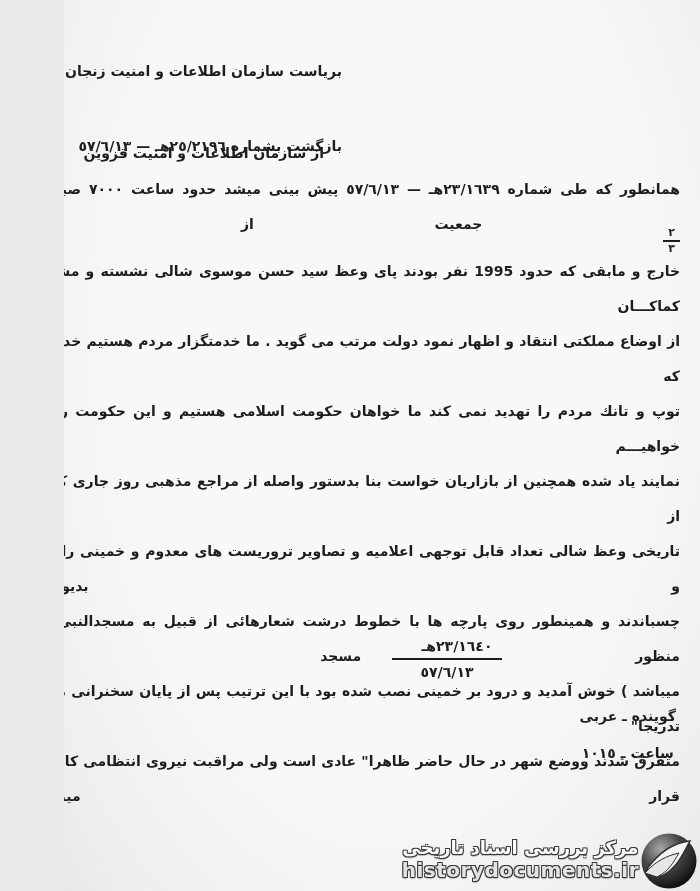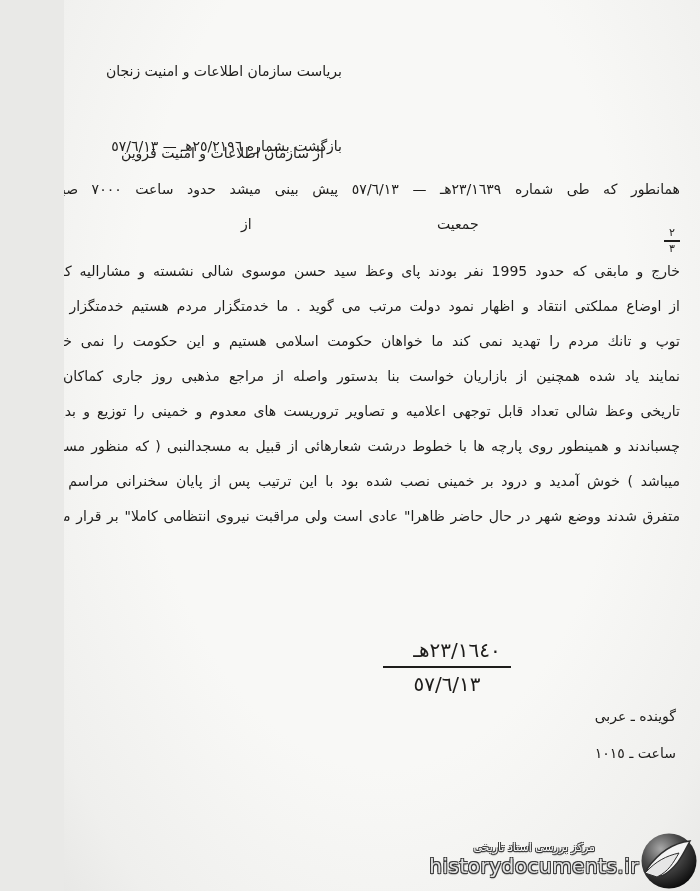--- a/index.html
+++ b/index.html
@@ -5,21 +5,21 @@
   html,body{margin:0;padding:0;}
   body{
     width:700px;height:891px;
     background:#e9e9e7;
     font-family:"DejaVu Sans",sans-serif;
   }
   .page{
     position:relative;width:636px;height:891px;overflow:hidden;
     direction:rtl;
     color:#1e1d1b;
-    font-weight:400;
+    font-weight:700;
     background:radial-gradient(ellipse at 50% 38%, #f8f8f6 55%, #efefed 88%, #e8e8e6 100%);
   }
   .hline{
     position:absolute;white-space:nowrap;
     font-size:14px;letter-spacing:.2px;
   }
   .h-to{top:63px;right:358px;}
   .h-from{top:100px;right:376px;margin-top:45px;}
   .h-ref{top:138px;right:358px;}
   .body-block{
@@ -33,41 +33,41 @@
     white-space:normal;
   }
   .frac{
     display:inline-flex;flex-direction:column;align-items:center;
     vertical-align:-7px;line-height:1.05;font-size:11px;
   }
   .frac .fnum{border-bottom:2px solid #1e1d1b;padding:0 5px 1px;}
   .frac .fden{padding-top:1px;}
   .sig{
     position:absolute;top:638px;left:298px;width:170px;
-    text-align:center;font-size:20px;
+    text-align:center;font-size:14px;
   }
   .sig-number{
     display:inline-block;
     padding:0 10px 4px 30px;
     border-bottom:2px solid #1e1d1b;
     letter-spacing:.5px;
   }
   .sig-date{display:block;padding-top:4px;letter-spacing:1.5px;}
   .phone{
     position:absolute;top:698px;right:24px;font-size:14px;text-align:center;
   }
   .phone div{line-height:37px;}
   .watermark{
     position:absolute;right:2px;bottom:1px;
     display:flex;align-items:center;gap:1px;
     direction:ltr;
   }
   .wm-text{text-align:center;direction:rtl;padding-bottom:4px;}
   .wm-title{
-    font-size:11px;color:#fbfbfb;letter-spacing:.5px;
+    font-size:18px;color:#fbfbfb;letter-spacing:.5px;
     text-shadow:-1px -1px 0 #3a3a3a,1px -1px 0 #3a3a3a,-1px 1px 0 #3a3a3a,1px 1px 0 #3a3a3a,0 2px 1px rgba(0,0,0,.25);
   }
   .wm-url{
     direction:ltr;font-size:20px;color:#e4e4e4;letter-spacing:.5px;
     text-shadow:-1px -1px 0 #3a3a3a,1px -1px 0 #3a3a3a,-1px 1px 0 #3a3a3a,1px 1px 0 #3a3a3a,0 2px 1px rgba(0,0,0,.25);
   }
   .wm-logo{width:58px;height:58px;flex:0 0 auto;}
 </style>
 </head>
 <body>

